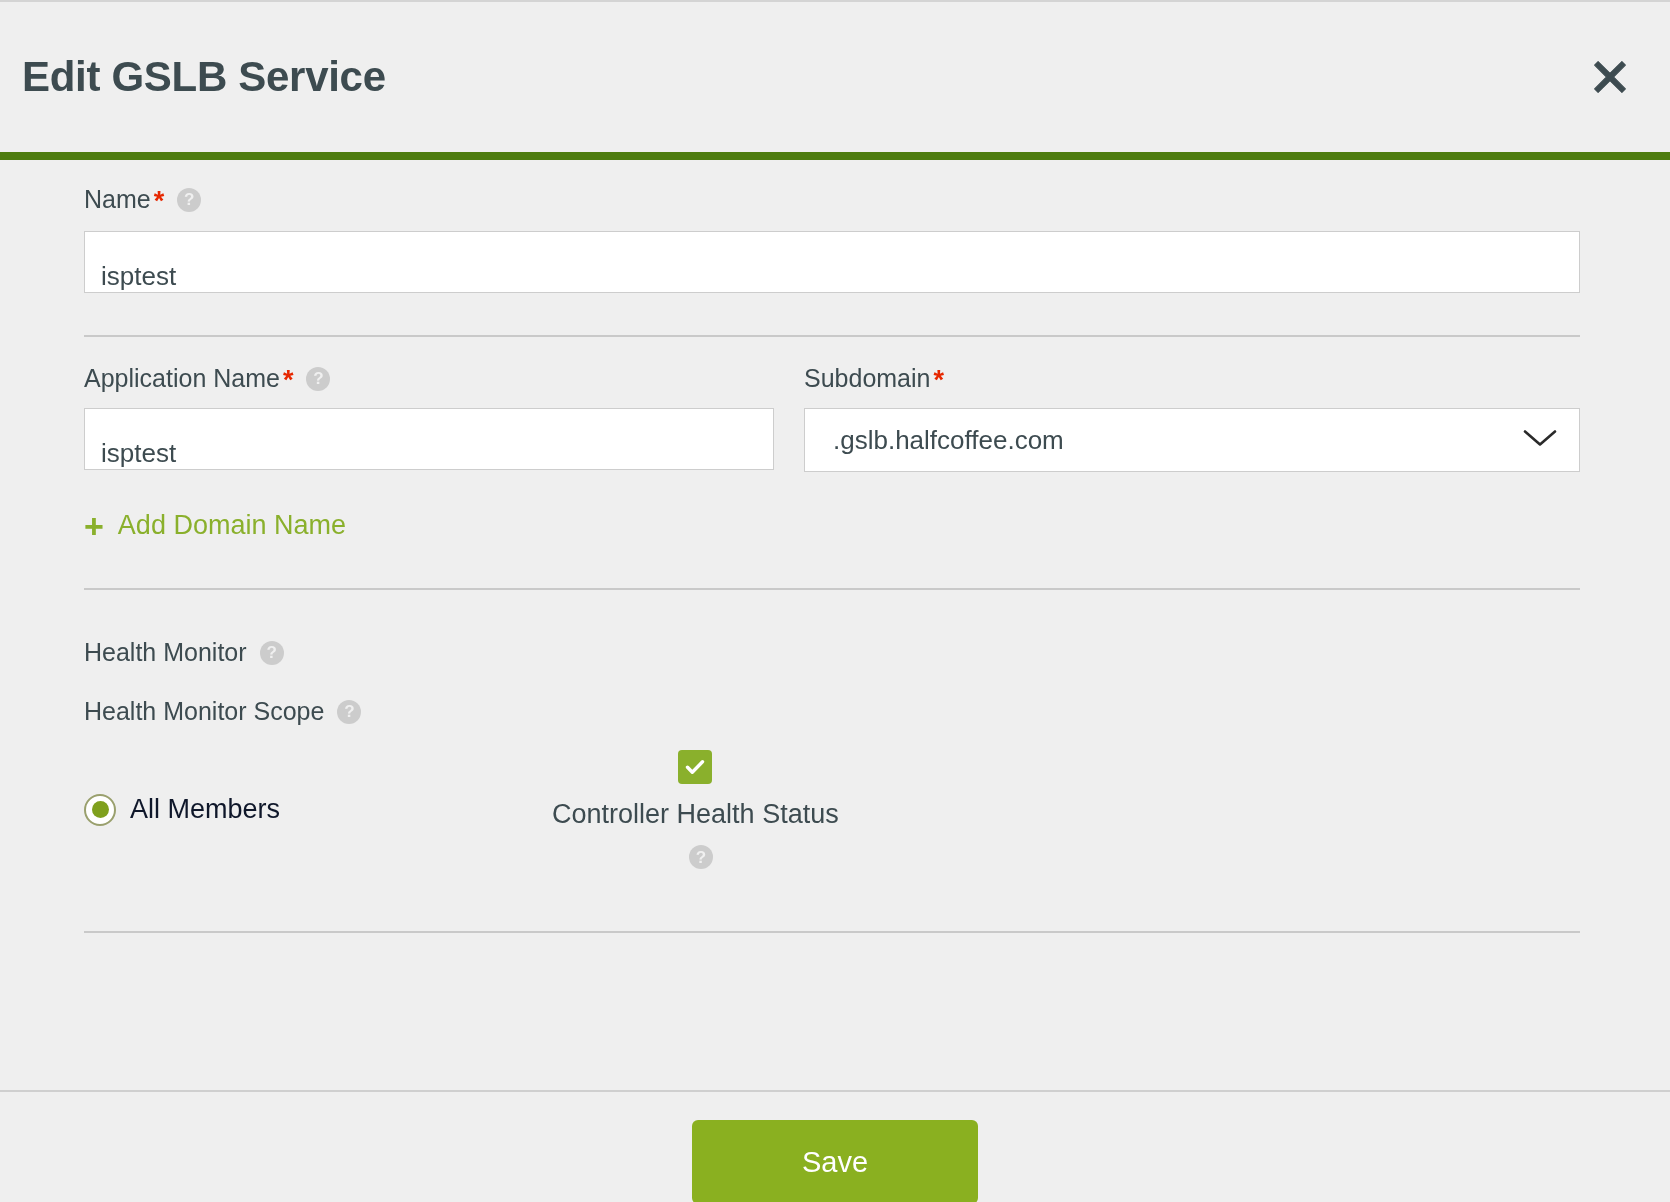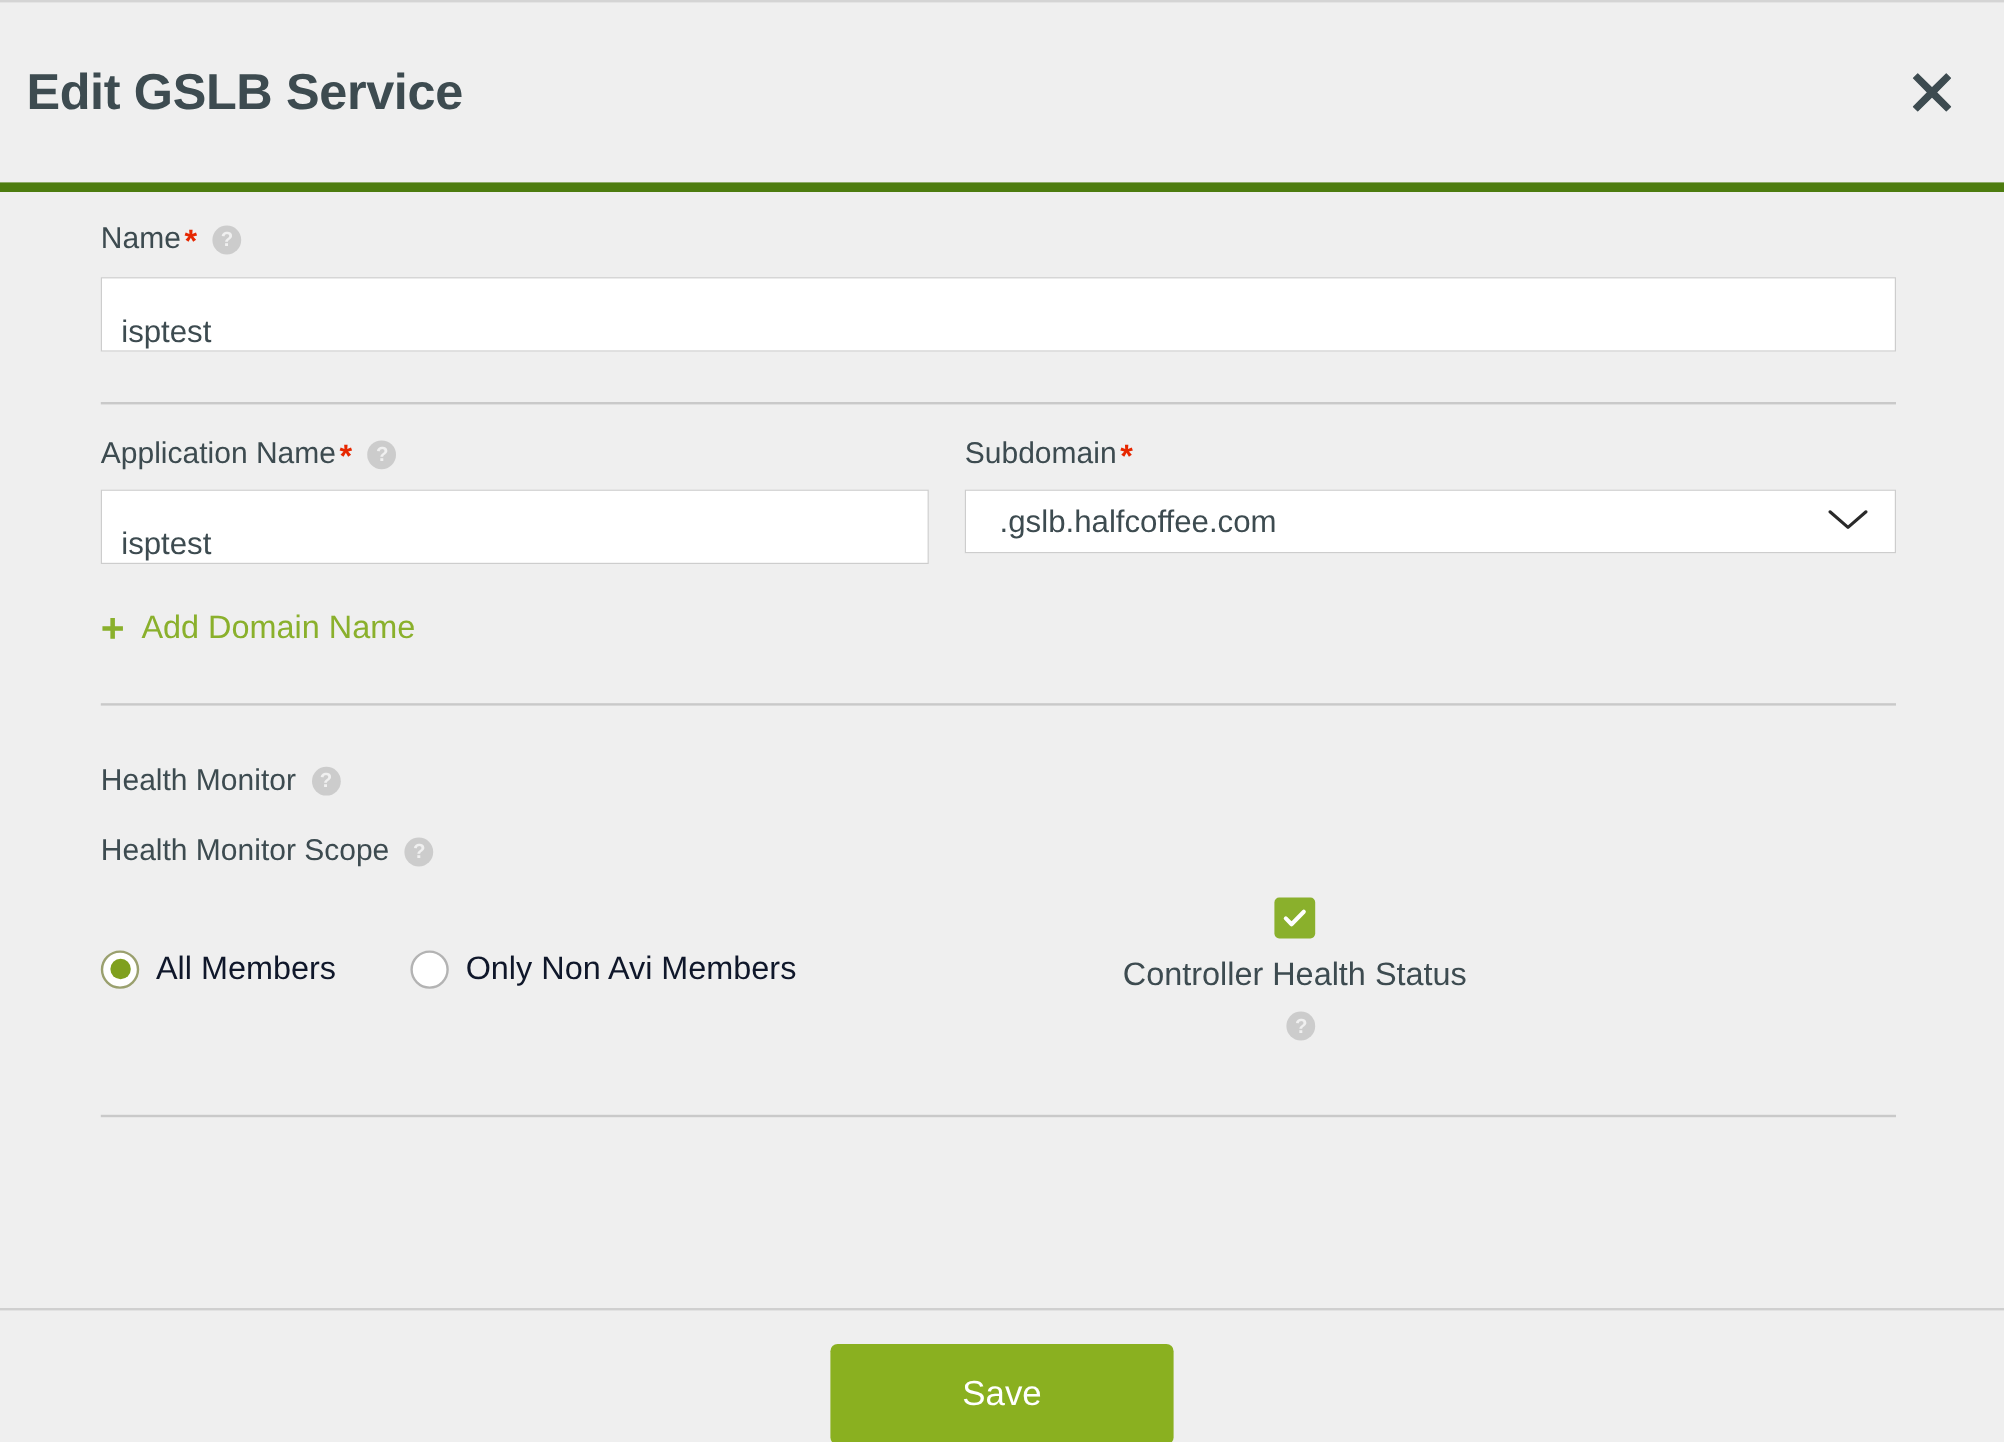--- a/index.html
+++ b/index.html
@@ -122,21 +122,21 @@
 
   .row-2 {
     display: flex;
     gap: 30px;
   }
   .col-left { width: 690px; }
   .col-right { flex: 1; }
 
   .select-box {
     position: relative;
-    height: 53px;
+    height: 64px;
     background: #ffffff;
     border: 1px solid #cdcdcd;
     box-sizing: border-box;
     display: flex;
     align-items: center;
     padding: 0 16px 0 28px;
     font-size: 26px;
     color: #3d4b50;
     cursor: pointer;
   }
@@ -377,24 +377,20 @@
       <div class="field-label scope-label">
         <span>Health Monitor Scope</span>
         <span class="help-icon">?</span>
       </div>
 
       <div class="options-row">
         <label class="radio-item">
           <span class="radio checked"></span>
           <span>All Members</span>
         </label>
-        <label class="radio-item">
-          <span class="radio"></span>
-          <span>Only Non Avi Members</span>
-        </label>
 
         <label class="checkbox-item">
           <span class="checkbox">
             <svg width="24" height="24" viewBox="0 0 24 24" aria-hidden="true">
               <path d="M4.5 12.3 L9.3 17.2 L19.5 6.8" fill="none" stroke="#ffffff" stroke-width="3.4" stroke-linecap="round" stroke-linejoin="round"></path>
             </svg>
           </span>
           <span>Controller Health Status</span>
           <span class="help-icon">?</span>
         </label>

